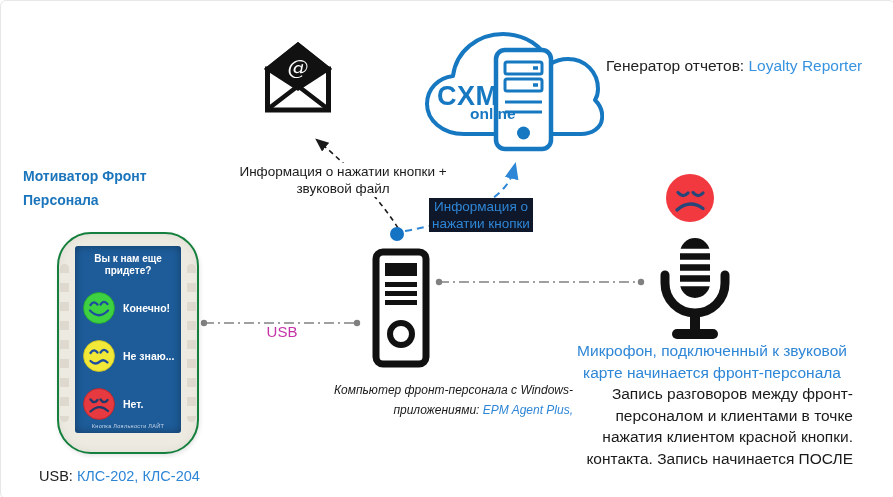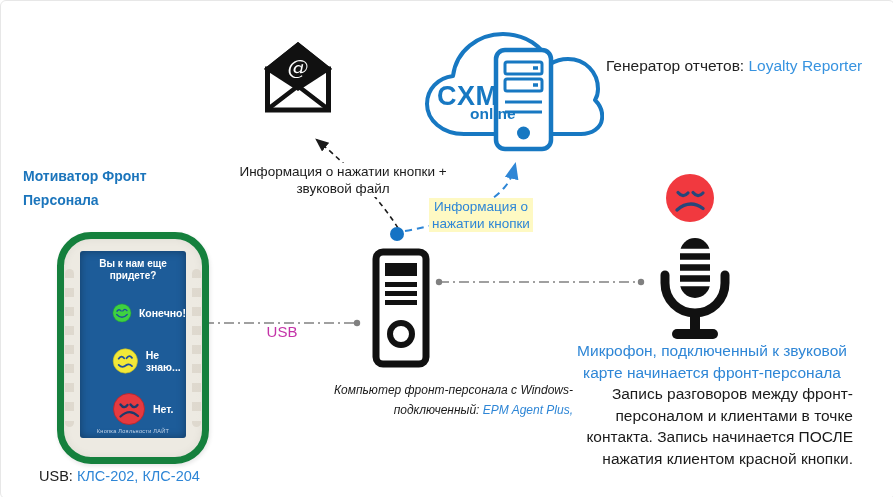--- a/index.html
+++ b/index.html
@@ -8,43 +8,43 @@
          font-family:"Liberation Sans", sans-serif;color:#222;}
   .abs{position:absolute;}
   .z1{z-index:1;} .z2{z-index:2;} .z3{z-index:3;}
 
   
   .motivator-title{left:22px;top:163px;width:218px;text-align:left;
     font-size:14px;line-height:24px;font-weight:bold;color:#1B75BC;}
 
   
   .device{left:56px;top:231px;width:138px;height:218px;background:#EDEAE2;
-    border:7px solid #15803d;border-radius:34px;
+    border:2px solid #15803d;border-radius:34px;
     box-shadow:inset 0 0 10px rgba(0,0,0,.06), 1px 2px 4px rgba(0,0,0,.10);}
   .device .bumps{position:absolute;top:30px;bottom:30px;width:9px;
     background:repeating-linear-gradient(180deg,#DCD6CB 0 9px,#EDEAE2 9px 19px);
     opacity:.85;border-radius:5px;}
   .bumps-left{left:1px;} .bumps-right{right:1px;}
   .screen{position:absolute;left:16px;top:12px;width:106px;height:187px;
     background:#1D5C99;border-radius:3px;box-shadow:inset 0 0 8px rgba(0,0,0,.35);}
   .screen-question{margin-top:7px;text-align:center;color:#fff;font-weight:bold;
     font-size:10px;line-height:12px;}
-  .opt-row{display:flex;align-items:center;gap:7px;padding-left:7px;margin-top:14px;margin-left:25px;}
+  .opt-row{display:flex;align-items:center;gap:7px;padding-left:7px;margin-top:14px;}
   .opt-row:first-of-type{margin-top:9px;}
   .opt-label{color:#fff;font-weight:bold;font-size:10.5px;}
   .screen-footer{position:absolute;bottom:4px;left:0;right:0;text-align:center;
     color:#C5D5E8;font-size:5.5px;letter-spacing:.3px;}
   .usb-caption{left:38px;top:467px;font-size:14.5px;}
   .blue-text{color:#2E86D6;}
 
   
   .flow-email{left:234px;top:162px;width:216px;text-align:center;
     font-size:13.5px;line-height:17px;color:#1a1a1a;background:#fff;}
   .flow-cloud{left:428px;top:197px;width:104px;text-align:center;
-    font-size:13.5px;line-height:17px;color:#2E86D6;background:#fef9c3;}
+    font-size:13.5px;line-height:17px;color:#2E86D6;background:#0f172a;}
   .usb-label{left:250px;top:301px;width:62px;text-align:center;
     font-size:15px;color:#C433A8;margin-top:21px;}
 
   
   .cxm{left:436px;top:80px;font-size:27px;font-weight:bold;color:#1778C2;letter-spacing:0.5px;}
   .cxm-online{left:469px;top:104px;font-size:15.5px;font-weight:bold;color:#1778C2;}
 
   .reporter{left:605px;top:56px;font-size:15.5px;}
   .reporter .blue-text{color:#3793E0;}
 
@@ -198,21 +198,21 @@
     <rect x="13" y="15" width="32" height="13" fill="#111"></rect>
     <rect x="13" y="34" width="32" height="5" fill="#111"></rect>
     <rect x="13" y="43" width="32" height="5" fill="#111"></rect>
     <rect x="13" y="52" width="32" height="5" fill="#111"></rect>
     <circle cx="29" cy="86" r="11" fill="#fff" stroke="#111" stroke-width="6"></circle>
   </svg>
 
   <div class="abs z2 computer-caption">
     <div>Компьютер фронт-персонала с Windows-</div>
     <div>
-      <span>подключенный: </span><span class="blue-text">EPM Agent Plus,</span>
+      <span>приложениями: </span><span class="blue-text">EPM Agent Plus,</span>
     </div>
   </div>
 
   <svg class="abs z2" style="left:664px;top:172px;" width="50" height="50" viewBox="0 0 50 50">
     <circle cx="25" cy="25" r="24" fill="#F1393F"></circle>
     <path d="M 13,19.5 q 5,6 10,0.5" fill="none" stroke="#27477A" stroke-width="3.2" stroke-linecap="round"></path>
     <path d="M 28,19.5 q 5,6 10,0.5" fill="none" stroke="#27477A" stroke-width="3.2" stroke-linecap="round"></path>
     <path d="M 12,37 q 13,-11 26,-1.5" fill="none" stroke="#27477A" stroke-width="3.4" stroke-linecap="round"></path>
   </svg>
 
@@ -229,17 +229,17 @@
     <rect x="15" y="92" width="46" height="10" rx="5" fill="#111"></rect>
   </svg>
 
   <div class="abs z2 mic-title">
     <div>Микрофон, подключенный к звуковой</div>
     <div>карте начинается фронт-персонала</div>
   </div>
   <div class="abs z2 mic-desc">
     <div>Запись разговоров между фронт-</div>
     <div>персоналом  и клиентами в точке</div>
+    <div>нажатия клиентом красной кнопки.</div>
     <div>контакта. Запись начинается ПОСЛЕ</div>
-    <div>нажатия клиентом красной кнопки.</div>
   </div>
 
 </div>
 
 </body></html>

